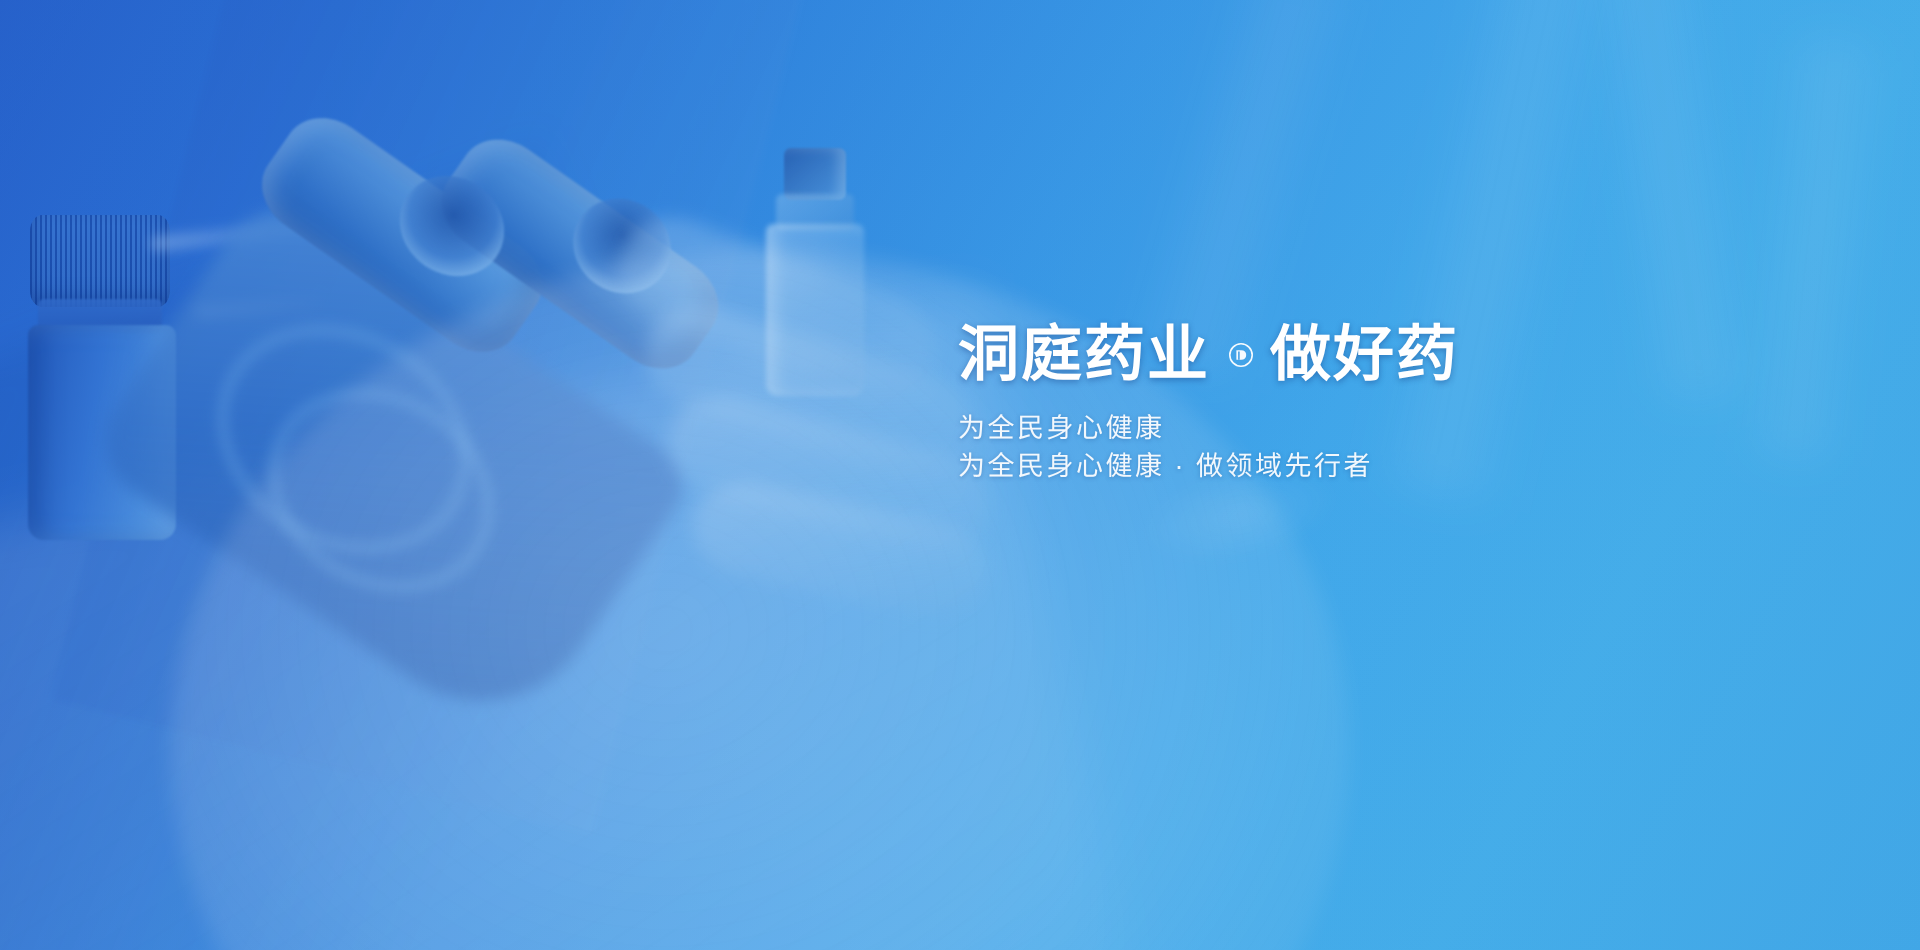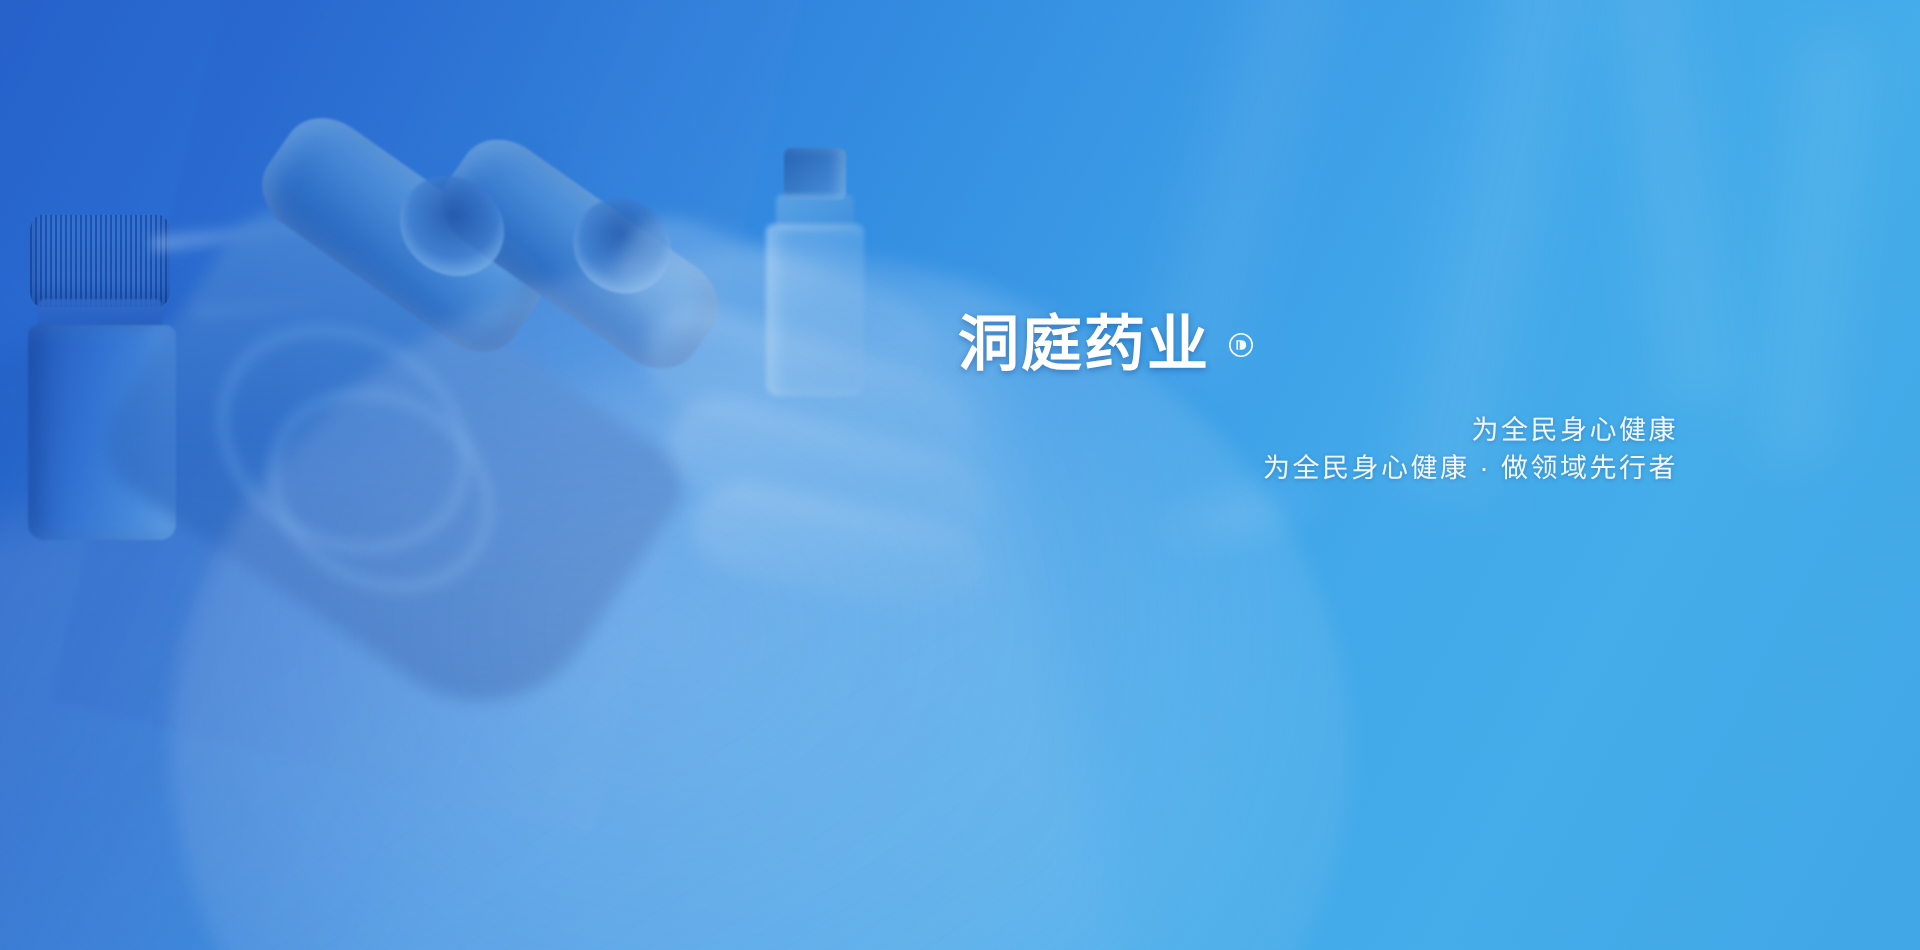--- a/index.html
+++ b/index.html
@@ -256,23 +256,22 @@
       rgba(30,92,205,0.30) 0%,
       rgba(40,120,215,0.16) 38%,
       rgba(62,165,230,0.06) 68%,
       rgba(66,170,232,0.10) 100%);
   }
 
   
   .text-block {
     position: absolute;
     left: 958px;
-    top: 314px;
+    top: 324px;
     width: 720px;
-    text-align: right;
   }
 
   .headline {
     display: flex;
     align-items: center;
     white-space: nowrap;
     color: #ffffff;
     font-size: 61px;
     font-weight: 700;
     letter-spacing: 2px;
@@ -296,21 +295,21 @@
 
   .subline {
     color: rgba(255,255,255,0.93);
     font-size: 27px;
     font-weight: 400;
     letter-spacing: 2.5px;
     line-height: 1.42;
     text-shadow: 0 1px 4px rgba(20,60,130,0.35);
     white-space: nowrap;
   }
-  .subline.first { margin-top: 36px; }
+  .subline.first { margin-top: 24px; }
 </style>
 </head>
 <body>
 
 <div class="banner">
 
   <div class="photo-layer">
 
     <div class="desk-sheet"></div>
     <div class="wedge-dark"></div>
@@ -362,20 +361,21 @@
 
       <span class="brand-mark">
         <svg width="26" height="26" viewBox="0 0 26 26" aria-hidden="true">
           <circle cx="13" cy="13" r="11.2" fill="none" stroke="#ffffff" stroke-width="1.6" opacity="0.95"></circle>
           <path d="M8.4 8.2 H13.1 C16.4 8.2 18.2 10.2 18.2 13.0
                    C18.2 15.8 16.4 17.8 13.1 17.8 H8.4 Z" fill="#ffffff" opacity="0.95"></path>
           <path d="M10.9 9.6 V17.8" stroke="#3a9ae6" stroke-width="1.5" fill="none"></path>
         </svg>
       </span>
 
+      <span class="headline-right">做好药</span>
     </div>
 
     <div class="subline first">为全民身心健康</div>
 
     <div class="subline">为全民身心健康 · 做领域先行者</div>
   </div>
 
 </div>
 
 </body></html>

